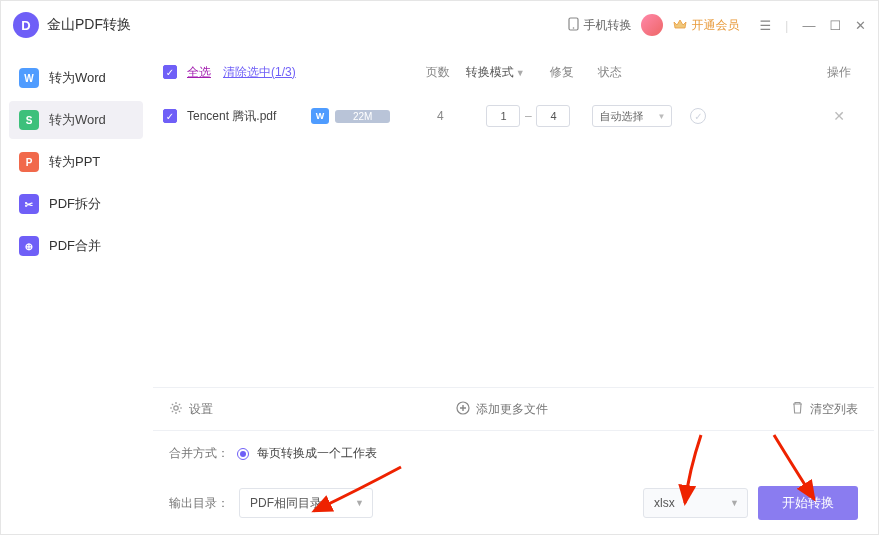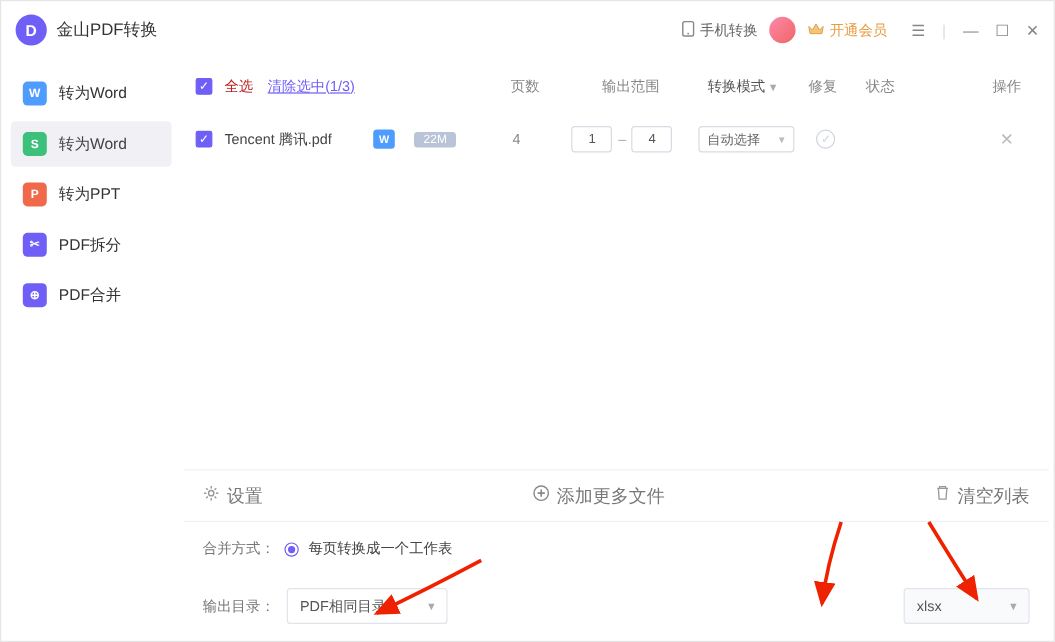--- a/index.html
+++ b/index.html
@@ -18,50 +18,50 @@
 .main { display: flex; height: 487px; }
 .sidebar { width: 150px; padding: 10px 8px; }
 .side-item { display: flex; align-items: center; gap: 10px; padding: 9px 10px; border-radius: 4px; cursor: pointer; font-size: 13px; color: #333; margin-bottom: 4px; }
 .side-item.active { background: #f1f0f5; color: #444; }
 .side-icon { width: 20px; height: 20px; border-radius: 4px; display: flex; align-items: center; justify-content: center; font-size: 10px; font-weight: bold; color: #fff; }
 
 .content { flex: 1; display: flex; flex-direction: column; padding-right: 4px; padding-left: 2px; }
 
 .table-header { display: flex; align-items: center; height: 46px; padding: 0 10px; font-size: 12px; color: #888; gap: 4px; }
 .checkbox { width: 14px; height: 14px; border: 1px solid #6f5ff7; border-radius: 2px; display: inline-flex; align-items: center; justify-content: center; background: #6f5ff7; color: #fff; font-size: 10px; cursor: pointer; }
-.th-all { margin-left: 6px; margin-right: 8px; color: #b91c1c; }
+.th-all { margin-left: 6px; margin-right: 8px; color: #a21caf; text-decoration: underline; }
 .th-clear { color: #6f5ff7; text-decoration: underline; cursor: pointer; }
 .th-spacer1 { flex: 0 0 110px; }
 .th-pages { width: 48px; text-align: center; }
 .th-range { width: 120px; text-align: center; }
 .th-mode { width: 80px; color: #555; cursor: pointer; }
 .th-mode .caret { color: #aaa; font-size: 9px; margin-left: 2px; }
 .th-repair { width: 44px; }
 .th-status { width: 44px; }
 .th-spacer2 { flex: 1; }
 .th-ops { width: 50px; text-align: center; }
 
 .file-row { display: flex; align-items: center; padding: 10px 10px; font-size: 12px; color: #444; gap: 4px; }
 .fr-name { margin-left: 6px; width: 120px; white-space: nowrap; overflow: hidden; }
 .fr-type { width: 18px; height: 16px; background: #4f9cff; color: #fff; font-size: 9px; font-weight: bold; border-radius: 3px; display: flex; align-items: center; justify-content: center; }
-.fr-size { background: #b9c4d8; color: #fff; font-size: 10px; padding: 1px 8px; border-radius: 3px; margin-left: 12px; }
+.fr-size { background: #b9c4d8; color: #fff; font-size: 10px; padding: 1px 18px; border-radius: 3px; margin-left: 2px; }
 .fr-pages { width: 48px; text-align: center; color: #888; margin-left: 22px; }
 .fr-range { width: 120px; display: flex; align-items: center; justify-content: center; gap: 4px; }
 .range-input { width: 34px; height: 22px; border: 1px solid #d8dbe3; border-radius: 3px; text-align: center; font-size: 11px; color: #555; }
 .range-sep { width: 8px; text-align: center; color: #aaa; }
 .fr-mode { width: 80px; }
 .mode-select { height: 22px; border: 1px solid #d8dbe3; border-radius: 3px; font-size: 11px; color: #666; padding: 0 16px 0 6px; position: relative; display: flex; align-items: center; cursor: pointer; }
 .mode-select .caret { position: absolute; right: 6px; font-size: 8px; color: #bbb; }
 .fr-repair { width: 44px; display: flex; justify-content: center; }
 .repair-icon { width: 16px; height: 16px; border: 1.5px solid #d0d5df; border-radius: 50%; display: flex; align-items: center; justify-content: center; color: #d0d5df; font-size: 10px; }
 .fr-status { width: 44px; }
 .fr-spacer { flex: 1; }
 .fr-ops { width: 50px; text-align: center; color: #bbb; cursor: pointer; font-size: 14px; }
 
-.toolbar { display: flex; align-items: center; height: 44px; padding: 0 16px; border-top: 1px solid #eef0f4; border-bottom: 1px solid #eef0f4; font-size: 15px; color: #777; }
+.toolbar { display: flex; align-items: center; height: 44px; padding: 0 16px; border-top: 1px solid #eef0f4; border-bottom: 1px solid #eef0f4; font-size: 12px; color: #777; }
 .tb-settings { display: flex; align-items: center; gap: 6px; cursor: pointer; }
 .tb-center { flex: 1; display: flex; justify-content: center; }
 .tb-add { display: flex; align-items: center; gap: 6px; cursor: pointer; }
 .tb-clear { display: flex; align-items: center; gap: 6px; cursor: pointer; }
 
 .bottom { padding: 14px 16px 16px; font-size: 12px; color: #777; }
 .merge-row { display: flex; align-items: center; gap: 8px; margin-bottom: 24px; }
 .radio { width: 12px; height: 12px; border: 1.5px solid #6f5ff7; border-radius: 50%; display: inline-flex; align-items: center; justify-content: center; }
 .radio::after { content: ""; width: 6px; height: 6px; background: #6f5ff7; border-radius: 50%; }
 .merge-label { color: #444; }
@@ -136,21 +136,20 @@
     </div>
   </div>
 
   <div class="content">
     <div class="table-header">
       <span class="checkbox">✓</span>
       <span class="th-all">全选</span>
       <span class="th-clear">清除选中(1/3)</span>
       <span class="th-spacer1"></span>
       <span class="th-pages">页数</span>
-      <span class="th-range">输出范围</span>
       <span class="th-mode"><span>转换模式</span><span class="caret">▼</span></span>
       <span class="th-repair">修复</span>
       <span class="th-status">状态</span>
       <span class="th-spacer2"></span>
       <span class="th-ops">操作</span>
     </div>
 
     <div class="file-row">
       <span class="checkbox">✓</span>
       <span class="fr-name">Tencent 腾讯.pdf</span>
@@ -219,20 +218,23 @@
         <span class="output-label">输出目录：</span>
         <div class="dir-select">
           <span>PDF相同目录</span>
           <span class="caret">▼</span>
         </div>
         <div class="output-spacer"></div>
         <div class="fmt-select">
           <span>xlsx</span>
           <span class="caret">▼</span>
         </div>
+        <button class="start-btn">
+          <span>开始转换</span>
+        </button>
       </div>
     </div>
   </div>
 </div>
 
 <div class="arrow" style="left:305px;top:460px">
   <svg width="100" height="60">
       <defs>
         <marker id="ah1" markerWidth="8" markerHeight="8" refX="6" refY="3" orient="auto">
           <path d="M0,0 L7,3 L0,6 Z" fill="#e20"></path>

